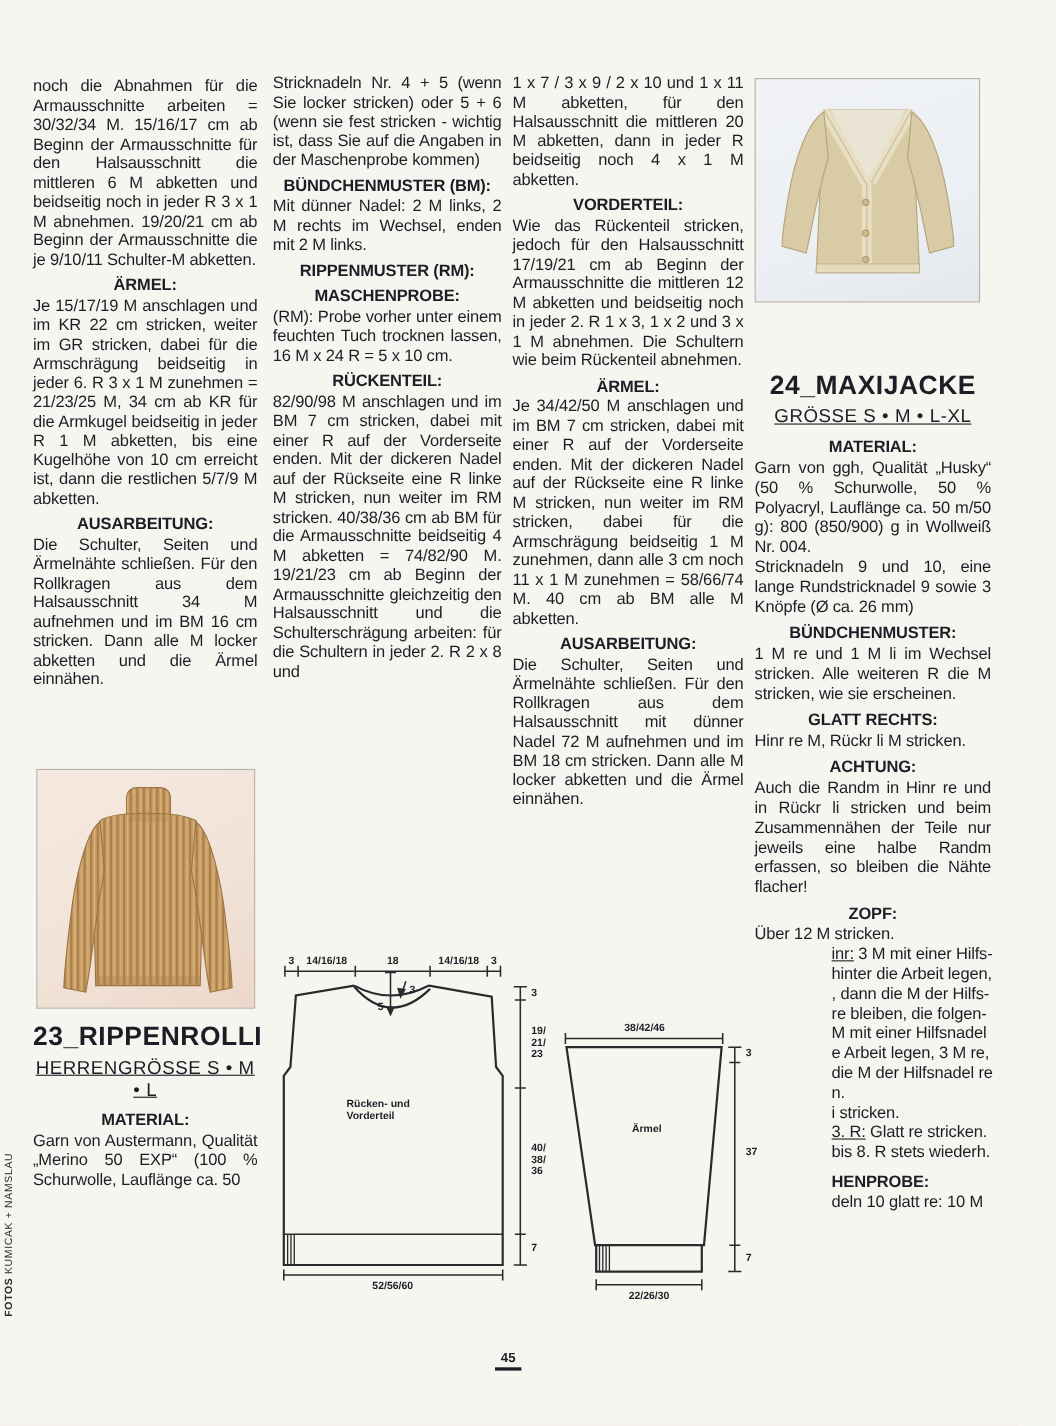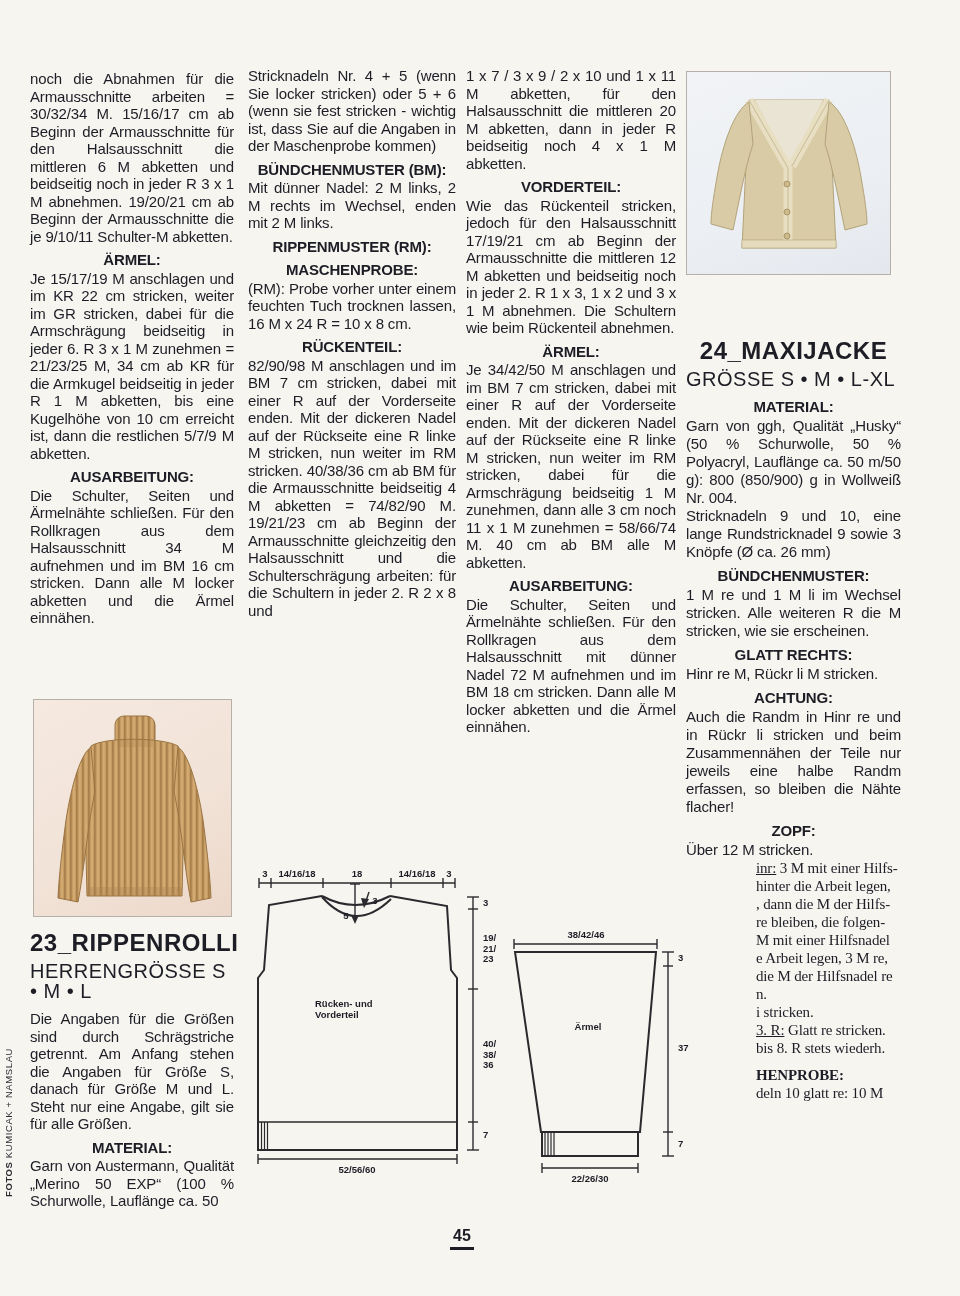--- a/index.html
+++ b/index.html
@@ -14,39 +14,39 @@
   .c1,.c1b,.c2,.c3{font-size:15px;line-height:17.5px;letter-spacing:-0.15px;}
   .c4{font-size:15px;line-height:18px;letter-spacing:-0.15px;}
   .c1{left:30px;top:70px;width:204px;}
   .c1b{left:30px;top:927px;width:204px;}
   .c2{left:248px;top:67px;width:208px;}
   .c3{left:466px;top:67px;width:210px;}
   .c4{left:686px;top:291px;width:215px;margin-top:44px;}
   p.body{margin:0;}
   p.shead{margin:6px 0 1px 0;font-weight:bold;text-align:center;}
   .title{font-weight:bold;font-size:24px;letter-spacing:0.5px;text-align:center;margin:2px 0 4px 0;line-height:28px;}
-  .sizeline{font-size:20px;text-align:left;letter-spacing:0.5px;margin-bottom:9px;line-height:20px;}
+  .sizeline{font-size:17px;text-align:center;letter-spacing:0.5px;margin-bottom:9px;line-height:20px;text-decoration:underline;}
   .zopf{margin-left:70px;text-align:left;}
-  .frag{line-height:18px;white-space:nowrap;font-family:Liberation Serif, serif;}
+  .frag{line-height:18px;white-space:nowrap;}
   .frag.fb{font-weight:bold;margin-top:9px;}
   .ul{text-decoration:underline;}
   
   .photo{position:absolute;border:1px solid #b6b0a8;}
   .photo1{left:33px;top:699px;width:199px;height:218px;background:linear-gradient(150deg,#f5e9e0, var(--photo1bg) 55%, #ecd8ca);}
   .photo2{left:686px;top:71px;width:205px;height:204px;background:linear-gradient(160deg,#f1f3f6, var(--photo2bg) 60%, #e4e8ee);}
   .photo svg{display:block;}
   
   .diagram{position:absolute;background:var(--paper);}
   .d1{left:251px;top:867px;width:250px;height:322px;}
   .d2{left:502px;top:924px;width:205px;height:266px;}
   .dlab{position:absolute;font-size:9.5px;font-weight:bold;color:var(--ink);transform:translateX(-50%);white-space:pre-line;line-height:10.5px;text-align:center;}
   .dlab.la{transform:none;text-align:left;}
   .diagram svg{position:absolute;left:0;top:0;}
   
-  .pagenum{position:absolute;left:444px;top:1227px;width:36px;text-align:center;font-weight:bold;font-size:16px;}
+  .pagenum{position:absolute;left:444px;top:1227px;width:36px;text-align:center;font-weight:bold;font-size:12px;}
   .pagenum .bar{margin:2px auto 0 auto;width:24px;border-bottom:3px solid var(--ink);}
   .credit{position:absolute;left:3px;top:1032px;height:165px;writing-mode:vertical-rl;transform:rotate(180deg);font-size:9.5px;letter-spacing:0.6px;color:#2b2b33;white-space:nowrap;}
   .credit b{letter-spacing:0.6px;}
 </style>
 </head>
 <body>
 
 <div class="page">
 
   <div class="credit">
@@ -75,32 +75,31 @@
       <path d="M57,47 C47,54 38,82 32,120 C28,150 25,176 24,198 L44,202 C50,172 54,122 61,92 Z" fill="url(#rib1)" stroke="#9a7442" stroke-width="1"></path>
       <path d="M144,47 C154,54 163,82 169,120 C173,150 176,176 177,198 L157,202 C151,172 147,122 140,92 Z" fill="url(#rib1)" stroke="#9a7442" stroke-width="1"></path>
       <rect x="53" y="187" width="95" height="9" fill="#a87f4b" opacity="0.30"></rect>
       <rect x="83" y="40" width="36" height="7" fill="#a87f4b" opacity="0.25"></rect>
     </svg>
   </figure>
 
   <div class="col c1b">
       <div class="title">23_RIPPENROLLI</div>
       <div class="sizeline">HERRENGRÖSSE S • M • L</div>
-      <p class="body">Die Angaben für die Größen sind durch Schrägstriche getrennt. Am Anfang stehen die Angaben für Größe S, danach für Größe M und L. Steht nur eine Angabe, gilt sie für alle Größen.</p>
       <p class="shead">MATERIAL:</p>
       <p class="body">Garn von Austermann, Qualität „Merino 50 EXP“ (100 % Schurwolle, Lauflänge ca. 50</p>
     </div>
 
   <div class="col c2">
       <p class="body">Stricknadeln Nr. 4 + 5 (wenn Sie locker stricken) oder 5 + 6 (wenn sie fest stricken - wichtig ist, dass Sie auf die Angaben in der Maschenprobe kommen)</p>
       <p class="shead">BÜNDCHENMUSTER (BM):</p>
       <p class="body">Mit dünner Nadel: 2 M links, 2 M rechts im Wechsel, enden mit 2 M links.</p>
       <p class="shead">RIPPENMUSTER (RM):</p>
       <p class="shead">MASCHENPROBE:</p>
-      <p class="body">(RM): Probe vorher unter einem feuchten Tuch trocknen lassen, 16 M x 24 R = 10 x 8 cm.</p>
+      <p class="body">(RM): Probe vorher unter einem feuchten Tuch trocknen lassen, 16 M x 24 R = 5 x 10 cm.</p>
       <p class="shead">RÜCKENTEIL:</p>
       <p class="body">82/90/98 M anschlagen und im BM 7 cm stricken, dabei mit einer R auf der Vorderseite enden. Mit der dickeren Nadel auf der Rückseite eine R linke M stricken, nun weiter im RM stricken. 40/38/36 cm ab BM für die Armausschnitte beidseitig 4 M abketten = 74/82/90 M. 19/21/23 cm ab Beginn der Armausschnitte gleichzeitig den Halsausschnitt und die Schulterschrägung arbeiten: für die Schultern in jeder 2. R 2 x 8 und</p>
     </div>
 
   <div class="col c3">
       <p class="body">1 x 7 / 3 x 9 / 2 x 10 und 1 x 11 M abketten, für den Halsausschnitt die mittleren 20 M abketten, dann in jeder R beidseitig noch 4 x 1 M abketten.</p>
       <p class="shead">VORDERTEIL:</p>
       <p class="body">Wie das Rückenteil stricken, jedoch für den Halsausschnitt 17/19/21 cm ab Beginn der Armausschnitte die mittleren 12 M abketten und beidseitig noch in jeder 2. R 1 x 3, 1 x 2 und 3 x 1 M abnehmen. Die Schultern wie beim Rückenteil abnehmen.</p>
       <p class="shead">ÄRMEL:</p>
       <p class="body">Je 34/42/50 M anschlagen und im BM 7 cm stricken, dabei mit einer R auf der Vorderseite enden. Mit der dickeren Nadel auf der Rückseite eine R linke M stricken, nun weiter im RM stricken, dabei für die Armschrägung beidseitig 1 M zunehmen, dann alle 3 cm noch 11 x 1 M zunehmen = 58/66/74 M. 40 cm ab BM alle M abketten.</p>

